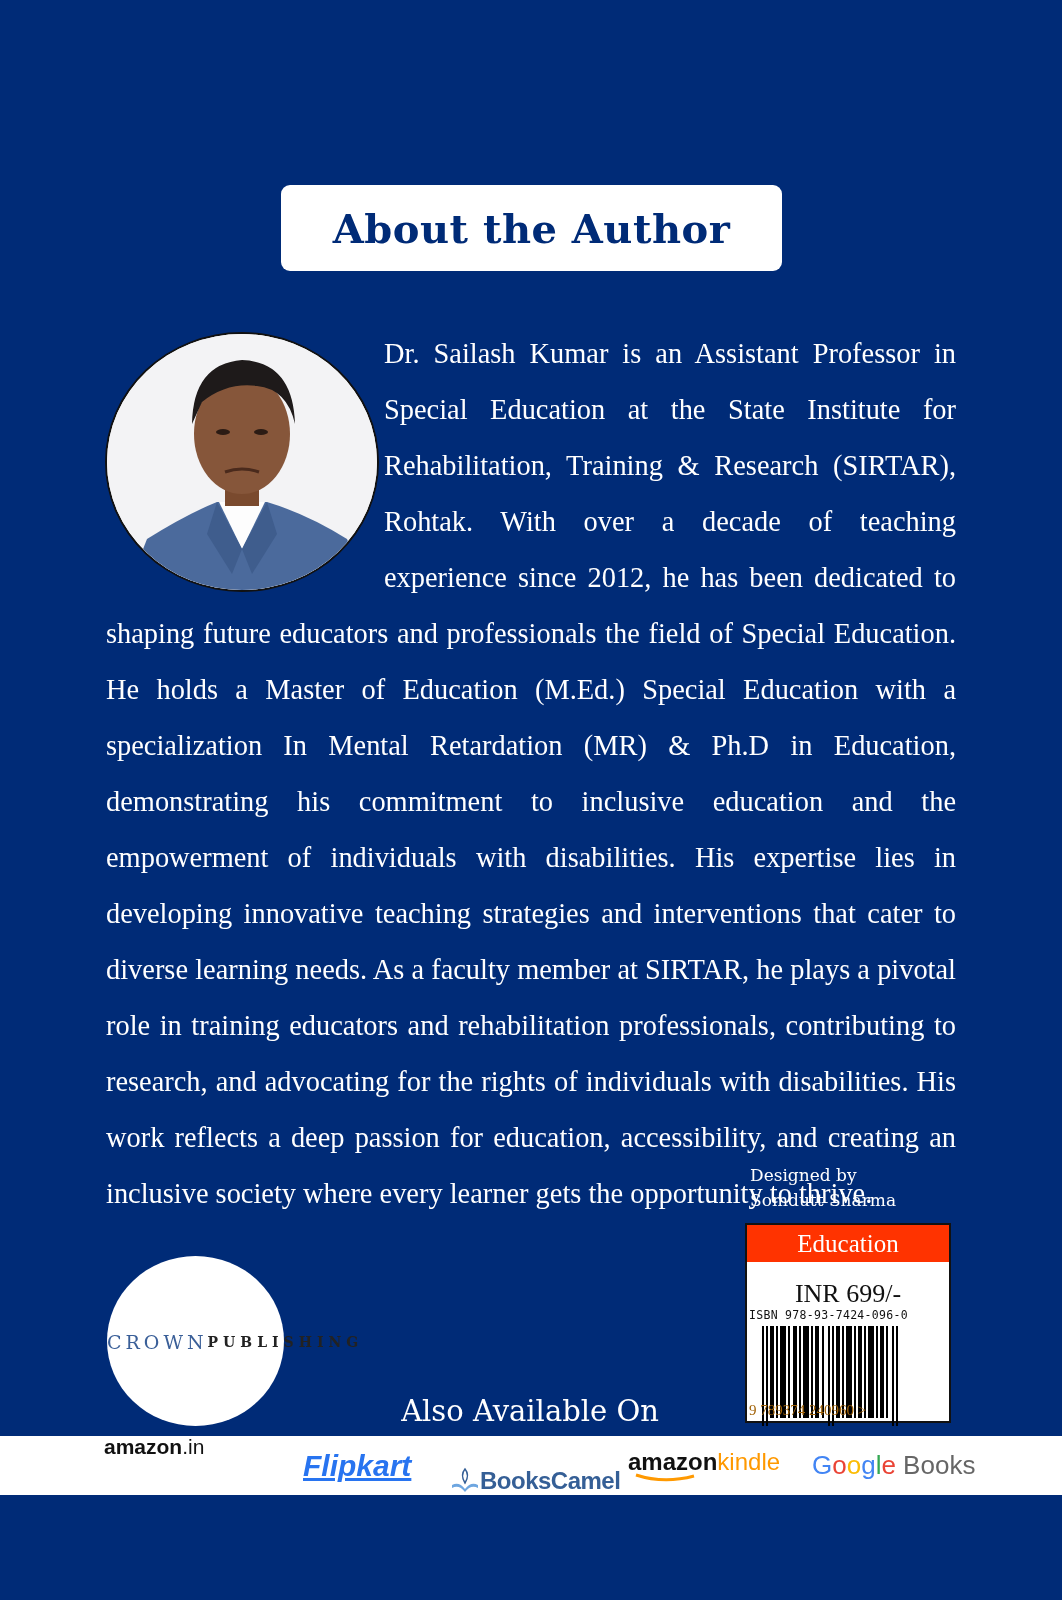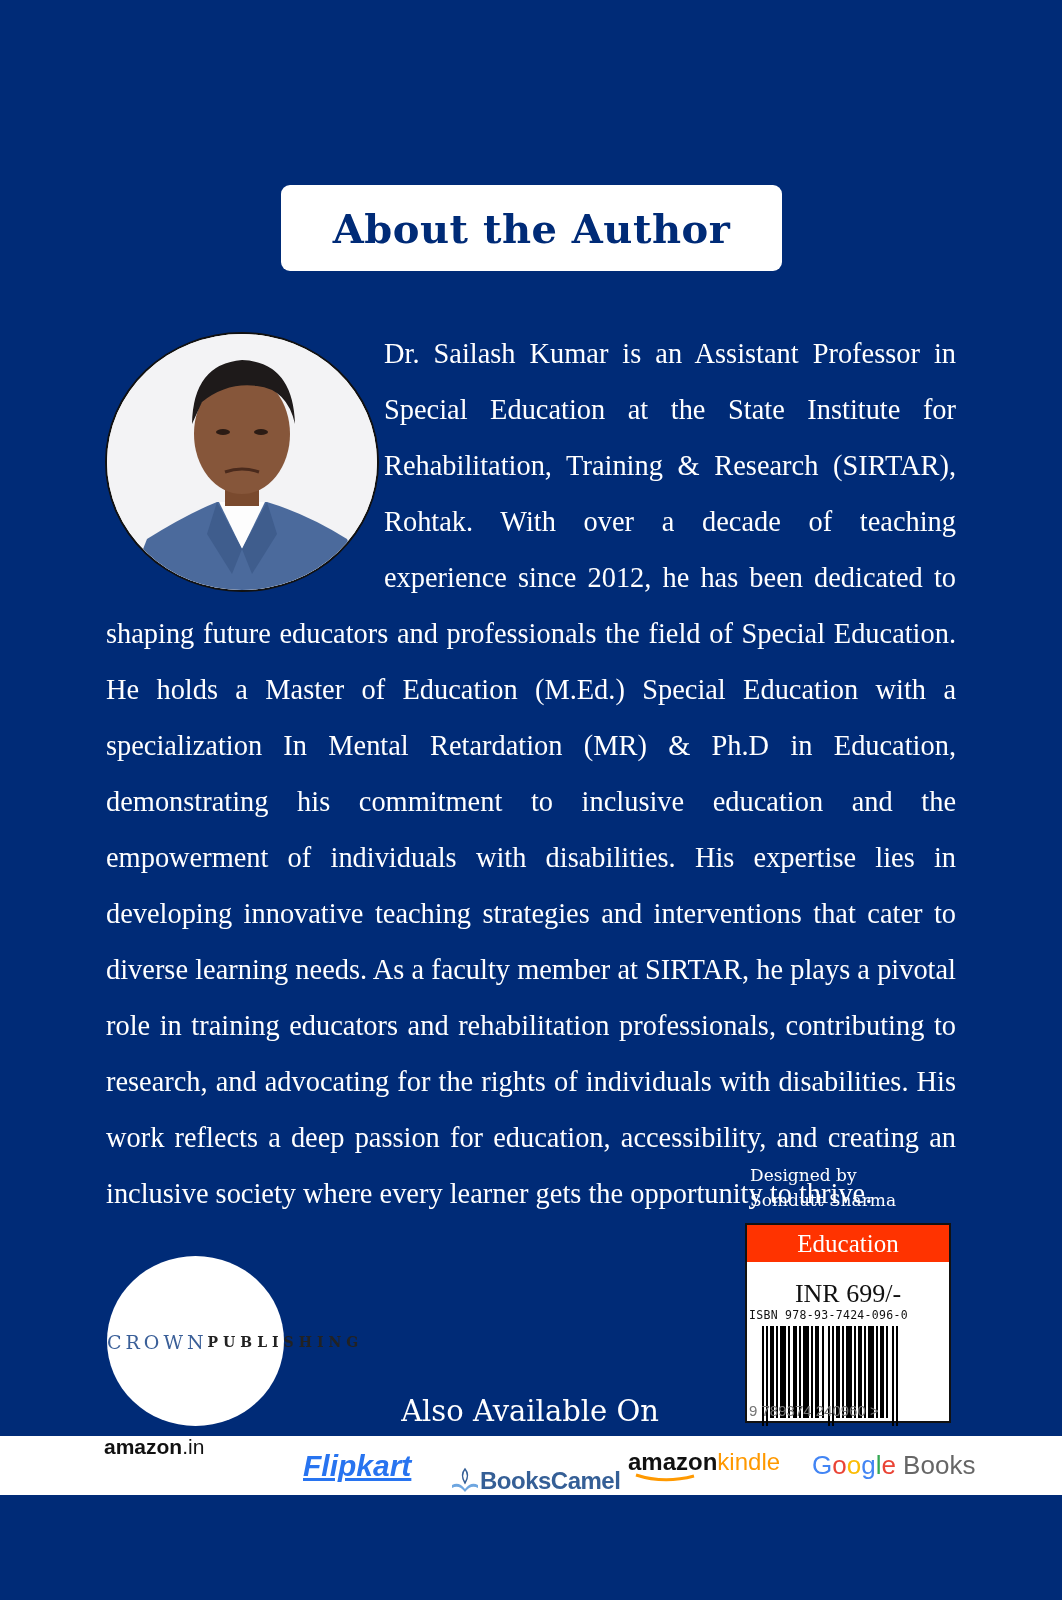--- a/index.html
+++ b/index.html
@@ -31,21 +31,21 @@
   .barcode-card {
     position:absolute; left:745px; top:1223px; width:206px; height:200px; background:#fff;
     border:2px solid #111; box-sizing:border-box;
   }
   .barcode-card .cat {
     background:#ff3300; color:#fff; text-align:center; font-size:25px; height:37px; line-height:37px;
   }
   .barcode-card .price { color:#111; text-align:center; font-size:26px; line-height:28px; margin-top:18px;}
   .barcode-card .isbn { color:#111; font-family:"DejaVu Sans Mono", monospace; font-size:11.5px; padding-left:2px; letter-spacing:0.3px; white-space:nowrap;}
   .barcode-card .bars { margin:4px 0 0 15px; height:100px; width:140px; }
-  .barcode-card .digits { position:absolute; left:2px; bottom:2px; color:#737373; font-family:Liberation Sans, sans-serif; font-size:15px; white-space:nowrap;}
+  .barcode-card .digits { position:absolute; left:2px; bottom:2px; color:#a16207; font-family:Liberation Serif, serif; font-size:15px; white-space:nowrap;}
   .crown {
     position:absolute; left:107px; top:1256px; width:177px; height:170px; border-radius:50%; background:#fff;
     display:flex; flex-direction:row; align-items:center; justify-content:flex-start;
   }
   .crown .c-name { color:#3a5f98; font-size:19px; letter-spacing:4px; font-family:"DejaVu Serif", serif; margin-top:2px;}
   .crown .c-sub { color:#222; font-size:14px; letter-spacing:5px; font-family:"DejaVu Serif", serif; margin-top:2px; font-weight:bold;}
   .also {
     position:absolute; left:360px; top:1394px; width:340px; text-align:center;
     font-family:"DejaVu Serif", serif; font-size:29px; color:#fff;
   }

